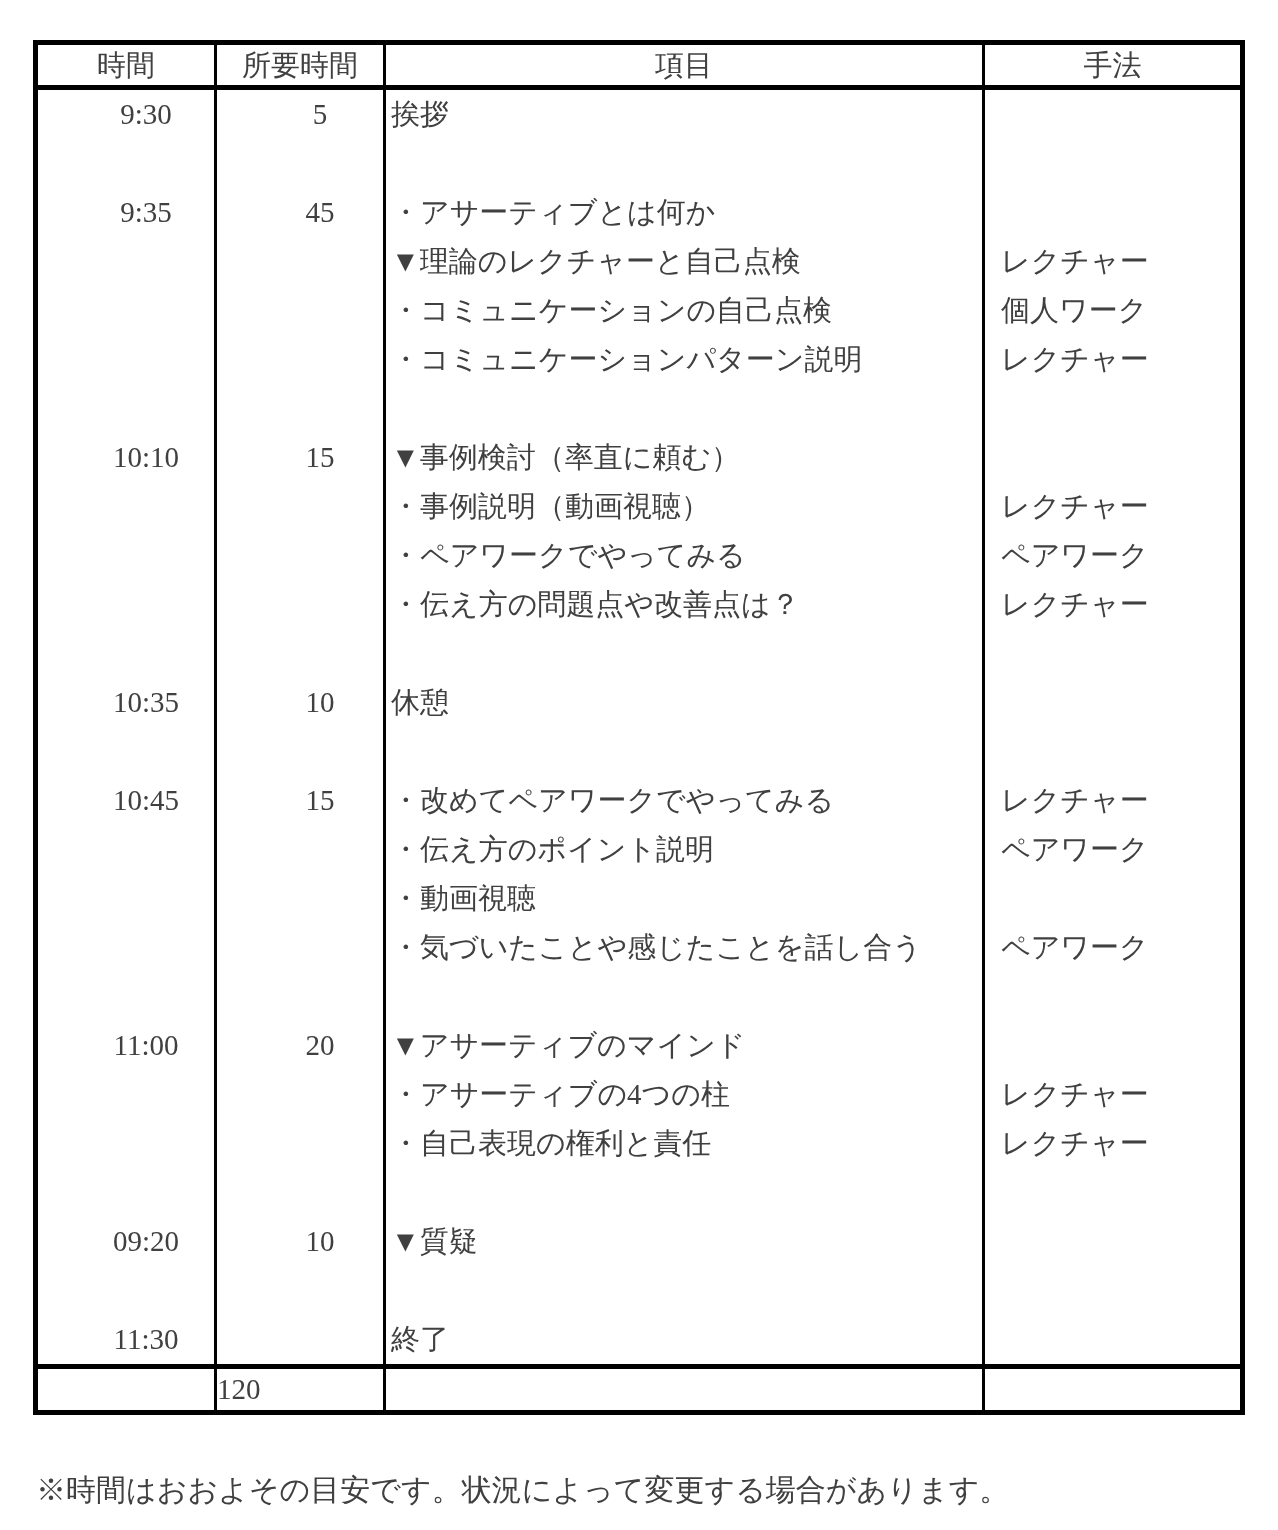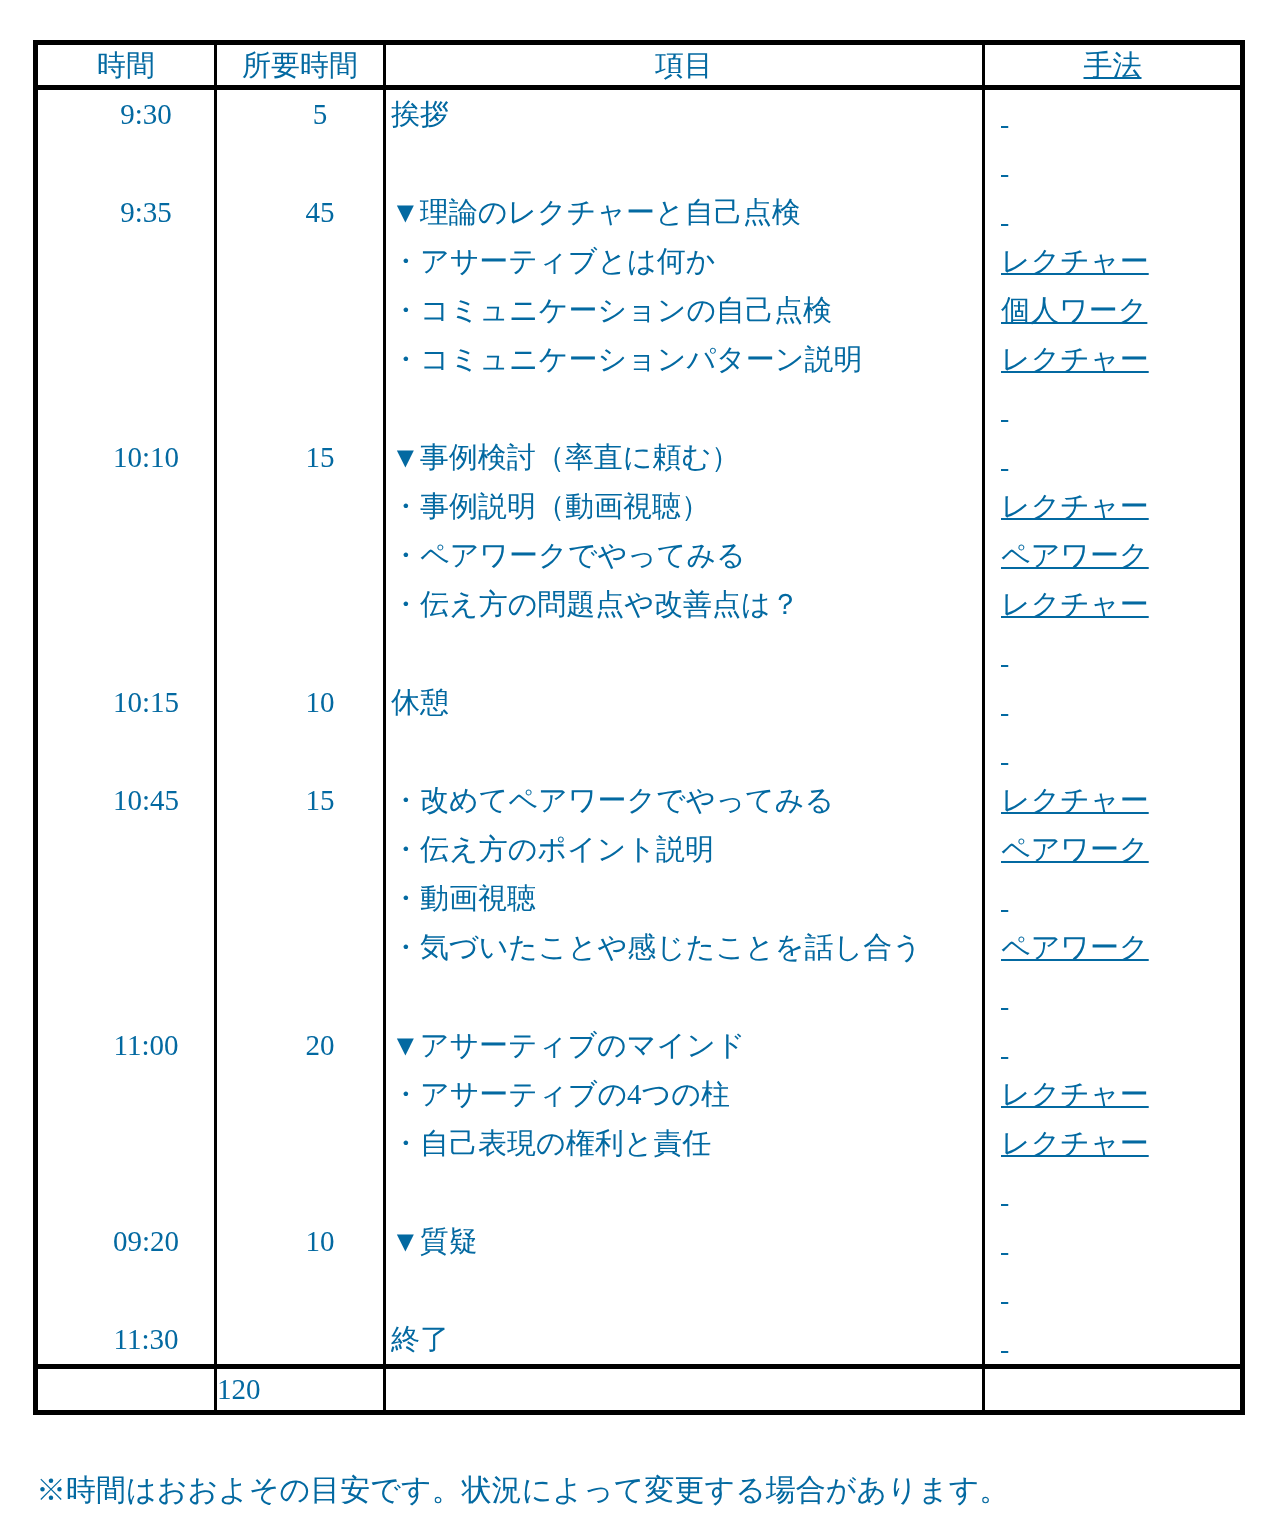--- a/index.html
+++ b/index.html
@@ -5,21 +5,21 @@
   html, body {
     margin: 0;
     padding: 0;
     background: #ffffff;
   }
   .page {
     position: relative;
     width: 1278px;
     height: 1530px;
     background: #ffffff;
-    color: #0369a1;
+    color: #404040;
     font-family: "Liberation Serif", "DejaVu Serif", serif;
     overflow: hidden;
   }
   .schedule-table {
     position: absolute;
     left: 33px;
     top: 40px;
     width: 1202px;
     border: 5px solid #000000;
     background: #ffffff;
@@ -31,21 +31,21 @@
   .total-row {
     border-top: 5px solid #000000;
   }
   .cell, .col {
     box-sizing: border-box;
     font-size: 29px;
   }
   .c1 { width: 179px; border-right: 3px solid #000000; }
   .c2 { width: 169px; border-right: 3px solid #000000; }
   .c3 { width: 599px; border-right: 3px solid #000000; }
-  .c4 { width: 255px; text-decoration: underline; }
+  .c4 { width: 255px; }
   .header-row .cell {
     height: 40px;
     line-height: 40px;
     text-align: center;
   }
   .total-row .cell {
     height: 41px;
     line-height: 41px;
   }
   .body-row .col { text-align: center; padding-left: 40px; }
@@ -87,21 +87,21 @@
           <div class="line">9:35</div>
           <div class="line">&nbsp;</div>
           <div class="line">&nbsp;</div>
           <div class="line">&nbsp;</div>
           <div class="line">&nbsp;</div>
           <div class="line">10:10</div>
           <div class="line">&nbsp;</div>
           <div class="line">&nbsp;</div>
           <div class="line">&nbsp;</div>
           <div class="line">&nbsp;</div>
-          <div class="line">10:15</div>
+          <div class="line">10:35</div>
           <div class="line">&nbsp;</div>
           <div class="line">10:45</div>
           <div class="line">&nbsp;</div>
           <div class="line">&nbsp;</div>
           <div class="line">&nbsp;</div>
           <div class="line">&nbsp;</div>
           <div class="line">11:00</div>
           <div class="line">&nbsp;</div>
           <div class="line">&nbsp;</div>
           <div class="line">&nbsp;</div>
@@ -133,22 +133,22 @@
           <div class="line">&nbsp;</div>
           <div class="line">&nbsp;</div>
           <div class="line">&nbsp;</div>
           <div class="line">10</div>
           <div class="line">&nbsp;</div>
           <div class="line">&nbsp;</div>
         </div>
       <div class="col c3" id="col-item">
           <div class="line">挨拶</div>
           <div class="line">&nbsp;</div>
+          <div class="line">・アサーティブとは何か</div>
           <div class="line">▼理論のレクチャーと自己点検</div>
-          <div class="line">・アサーティブとは何か</div>
           <div class="line">・コミュニケーションの自己点検</div>
           <div class="line">・コミュニケーションパターン説明</div>
           <div class="line">&nbsp;</div>
           <div class="line">▼事例検討（率直に頼む）</div>
           <div class="line">・事例説明（動画視聴）</div>
           <div class="line">・ペアワークでやってみる</div>
           <div class="line">・伝え方の問題点や改善点は？</div>
           <div class="line">&nbsp;</div>
           <div class="line">休憩</div>
           <div class="line">&nbsp;</div>

